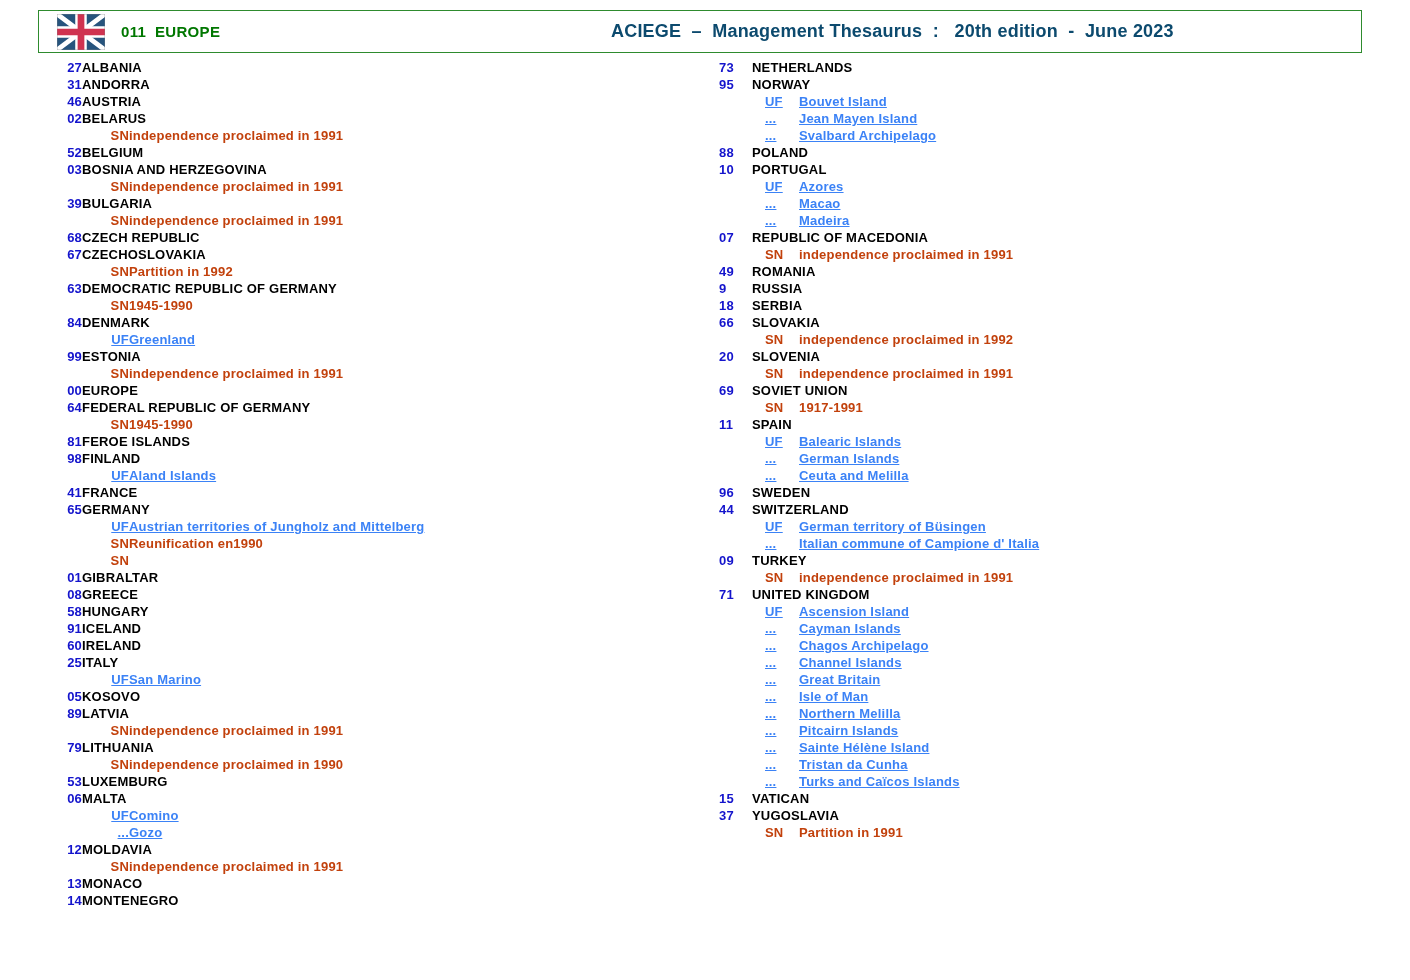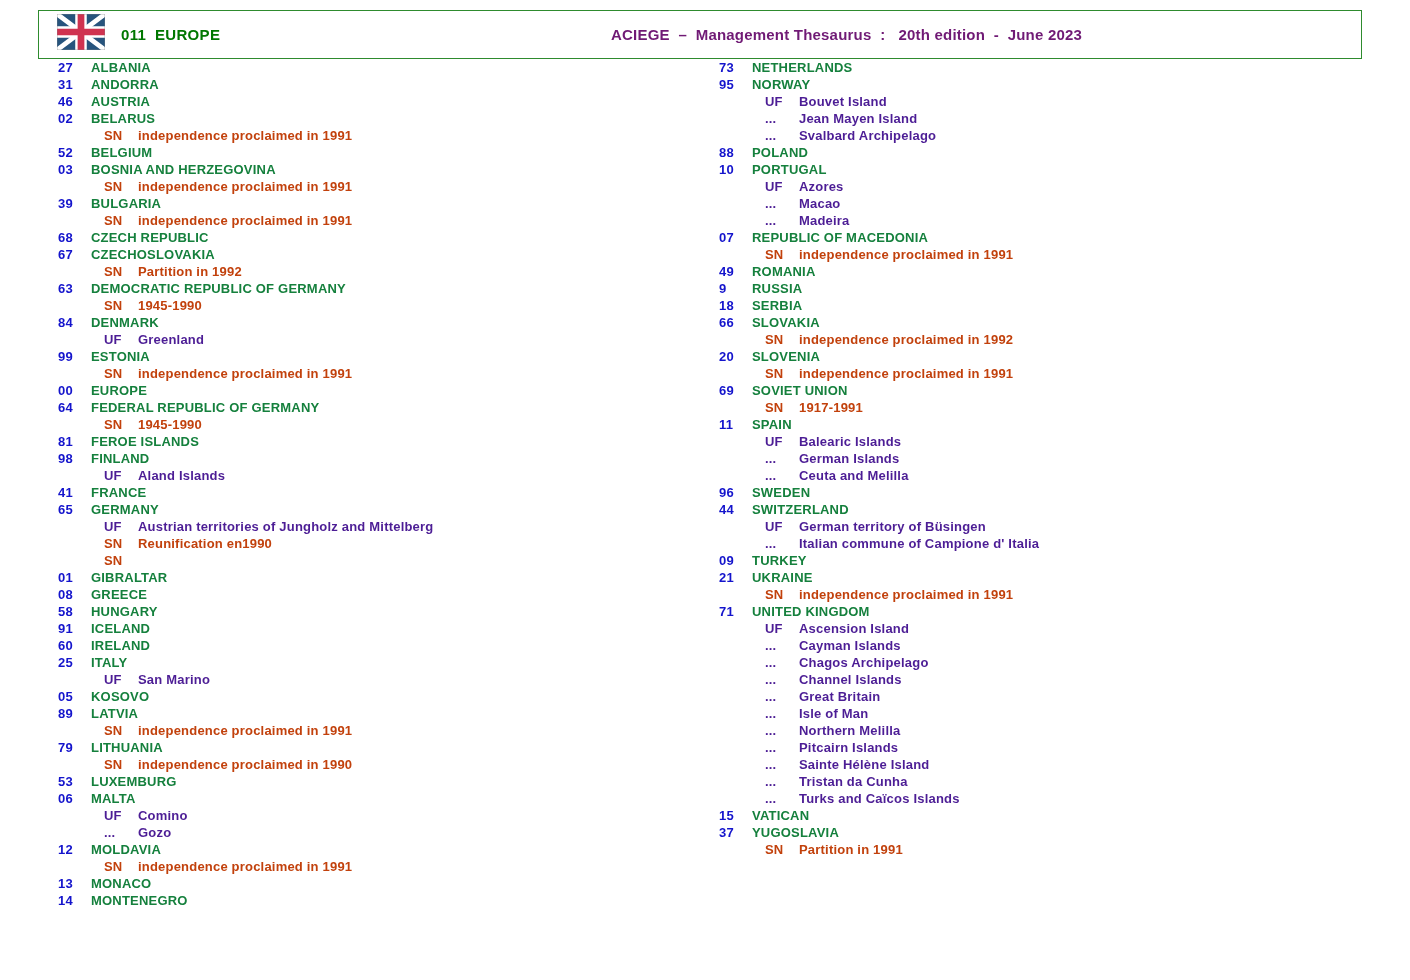--- a/index.html
+++ b/index.html
@@ -5,47 +5,47 @@
   html, body { margin:0; padding:0; }
   body {
     width:1410px; height:980px; position:relative;
     background:#ffffff;
     font-family:"Liberation Sans", sans-serif;
     font-weight:bold;
     overflow:hidden;
   }
   
   .header {
-    position:absolute; left:38px; top:10px; width:1324px; height:49px;
+    position:absolute; left:38px; top:10px; width:1324px; height:43px;
     border:1px solid #2e8b2e; box-sizing:border-box; background:#ffffff;
   }
   .flag {
     position:absolute; left:18px; top:3px; width:48px; height:36px;
   }
   .hdr-left {
     position:absolute; left:82px; top:0; height:100%;
     display:flex; align-items:center;
     color:#007700; font-size:15px; white-space:pre; letter-spacing:0.3px;
   }
   .hdr-title {
     position:absolute; left:572px; top:0; height:100%;
     display:flex; align-items:center;
-    color:#701a75; font-size:15px; white-space:pre; letter-spacing:0.2px;
+    color:#0c4a6e; font-size:18px; white-space:pre; letter-spacing:0.2px;
   }
   
   .column { position:absolute; top:59px; }
-  .column.left  { left:58px;  width:640px; }
+  .column.left  { left:49px;  width:640px;text-align:right; }
   .column.right { left:719px; width:640px; }
   .line { height:17px; line-height:17px; font-size:13px; white-space:pre; display:flex; letter-spacing:0.2px; }
   .code { display:inline-block; width:33px; color:#1414cc; flex:0 0 33px; }
-  .term { color:#15803d; }
+  .term { color:#000000; }
   .pad  { display:inline-block; width:46px; flex:0 0 46px; }
   .tag  { display:inline-block; width:34px; flex:0 0 34px; }
   .sn   { color:#c2410c; }
-  .uf   { color:#4c1d95; }
+  .uf   { color:#3b82f6;text-decoration:underline; }
 </style>
 </head>
 <body>
 
 <div class="header">
   <svg class="flag" viewBox="0 0 50 38" preserveAspectRatio="none">
     <rect x="0" y="0" width="50" height="38" fill="#ffffff"></rect>
     <rect x="0" y="0" width="20" height="14" fill="#27547d"></rect>
     <rect x="30" y="0" width="20" height="14" fill="#27547d"></rect>
     <rect x="0" y="24" width="20" height="14" fill="#27547d"></rect>
@@ -135,21 +135,20 @@
     <div class="line detail-line"><span class="pad"></span><span class="tag sn">SN</span><span class="dtext sn">1917-1991</span></div>
     <div class="line entry-line"><span class="code">11</span><span class="term">SPAIN</span></div>
     <div class="line detail-line"><span class="pad"></span><span class="tag uf">UF</span><span class="dtext uf">Balearic Islands</span></div>
     <div class="line detail-line"><span class="pad"></span><span class="tag uf">...</span><span class="dtext uf">German Islands</span></div>
     <div class="line detail-line"><span class="pad"></span><span class="tag uf">...</span><span class="dtext uf">Ceuta and Melilla</span></div>
     <div class="line entry-line"><span class="code">96</span><span class="term">SWEDEN</span></div>
     <div class="line entry-line"><span class="code">44</span><span class="term">SWITZERLAND</span></div>
     <div class="line detail-line"><span class="pad"></span><span class="tag uf">UF</span><span class="dtext uf">German territory of Büsingen</span></div>
     <div class="line detail-line"><span class="pad"></span><span class="tag uf">...</span><span class="dtext uf">Italian commune of Campione d' Italia</span></div>
     <div class="line entry-line"><span class="code">09</span><span class="term">TURKEY</span></div>
-    <div class="line entry-line"><span class="code">21</span><span class="term">UKRAINE</span></div>
     <div class="line detail-line"><span class="pad"></span><span class="tag sn">SN</span><span class="dtext sn">independence proclaimed in 1991</span></div>
     <div class="line entry-line"><span class="code">71</span><span class="term">UNITED KINGDOM</span></div>
     <div class="line detail-line"><span class="pad"></span><span class="tag uf">UF</span><span class="dtext uf">Ascension Island</span></div>
     <div class="line detail-line"><span class="pad"></span><span class="tag uf">...</span><span class="dtext uf">Cayman Islands</span></div>
     <div class="line detail-line"><span class="pad"></span><span class="tag uf">...</span><span class="dtext uf">Chagos Archipelago</span></div>
     <div class="line detail-line"><span class="pad"></span><span class="tag uf">...</span><span class="dtext uf">Channel Islands</span></div>
     <div class="line detail-line"><span class="pad"></span><span class="tag uf">...</span><span class="dtext uf">Great Britain</span></div>
     <div class="line detail-line"><span class="pad"></span><span class="tag uf">...</span><span class="dtext uf">Isle of Man</span></div>
     <div class="line detail-line"><span class="pad"></span><span class="tag uf">...</span><span class="dtext uf">Northern Melilla</span></div>
     <div class="line detail-line"><span class="pad"></span><span class="tag uf">...</span><span class="dtext uf">Pitcairn Islands</span></div>

